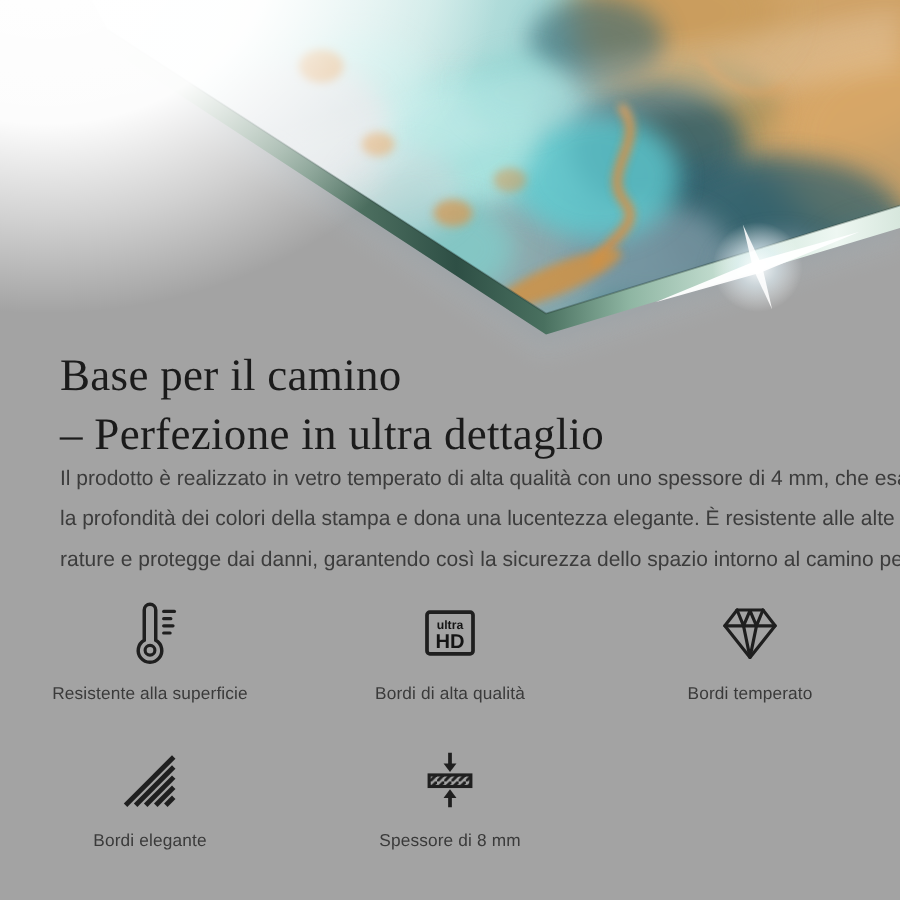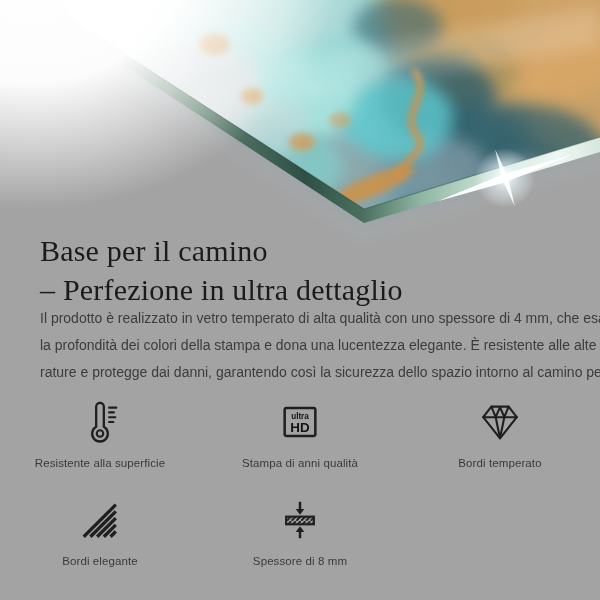--- a/index.html
+++ b/index.html
@@ -186,21 +186,21 @@
     </div>
 
     <div class="feature">
       <div class="icon-wrap">
         <svg width="46" height="46" viewBox="0 0 48 48">
           <rect x="8" y="9.5" width="32" height="29" rx="2" fill="none" stroke="#1f1f1f" stroke-width="2.6"></rect>
           <text x="24" y="21" text-anchor="middle" class="badge-small">ultra</text>
           <text x="24" y="34.5" text-anchor="middle" class="badge-big">HD</text>
         </svg>
       </div>
-      <div class="f-label">Stampa di anni qualità</div>
+      <div class="f-label">Bordi di alta qualità</div>
     </div>
 
 
     <div class="feature">
       <div class="icon-wrap">
         <svg width="46" height="46" viewBox="0 0 48 48" fill="none" stroke="#1f1f1f" stroke-width="2.2" stroke-linejoin="round" stroke-linecap="round">
           <path d="M15 8 H33 L41.5 19 L24 41 L6.5 19 Z"></path>
           <path d="M6.5 19 H41.5"></path>
           <path d="M15 8 L19.5 19 L24 8.4 L28.5 19 L33 8"></path>
           <path d="M19.5 19 L24 41 L28.5 19"></path>

